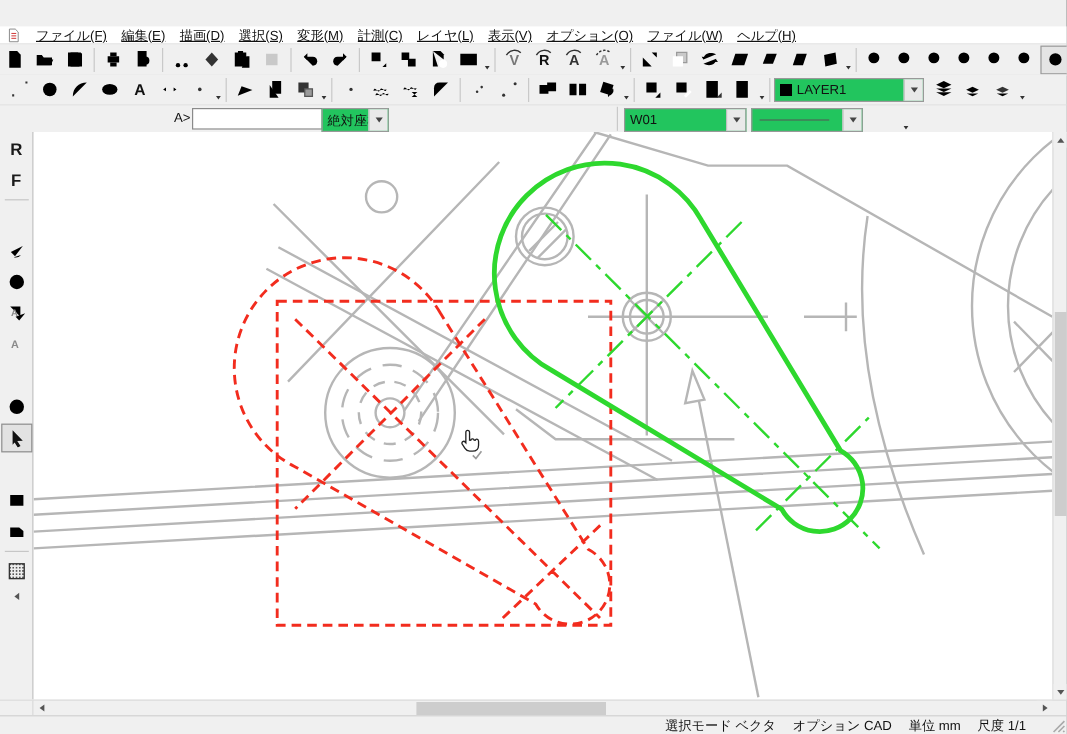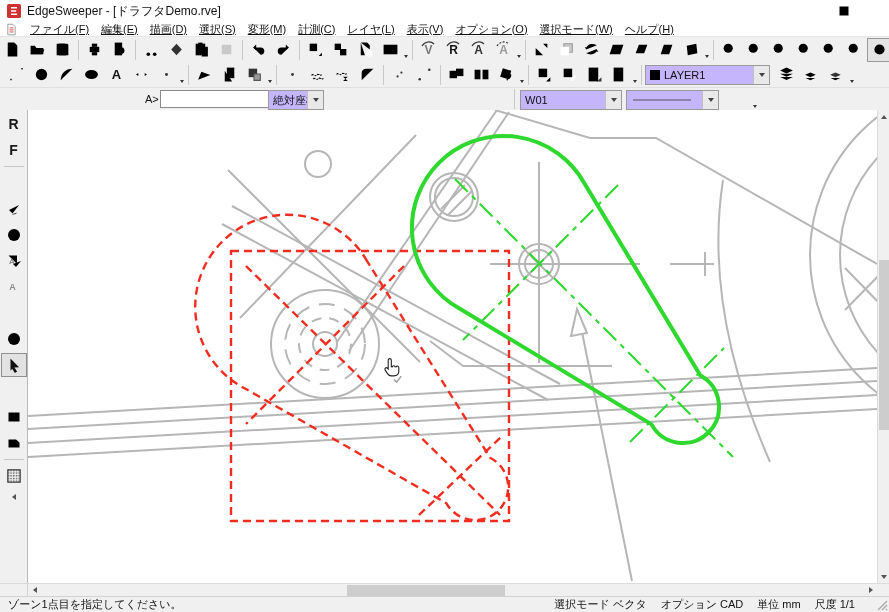--- a/index.html
+++ b/index.html
@@ -26,21 +26,21 @@
   .tb{width:23px;height:22px;display:flex;align-items:center;justify-content:center;flex:0 0 auto;border:1px solid transparent;}
   .tb.active{background:#e4e4e4;border:1px solid #9a9a9a;}
   .sep{width:1px;height:20px;background:#c9c9c9;margin:0 3px;flex:0 0 auto;}
   .dd{width:6px;height:22px;display:flex;align-items:flex-end;justify-content:center;padding-bottom:3px;box-sizing:border-box;flex:0 0 auto;}
   .dd i{width:0;height:0;border-left:2.5px solid transparent;border-right:2.5px solid transparent;border-top:3.5px solid #333;}
   .glyph{position:relative;font-weight:bold;font-size:12px;}
   .glyph .arc{position:absolute;top:1px;left:3px;}
   .gv{color:#777}.gr{color:#111}.ga1{color:#333}.ga2{color:#999}
   .atext{font-weight:bold;font-size:13px;color:#111;}
   
-  .combo{height:20px;background:#c4b5fd;border:1px solid #999;display:flex;align-items:center;font-size:11px;color:#111;box-sizing:border-box;flex:0 0 auto;}
+  .combo{height:20px;background:#22c55e;border:1px solid #999;display:flex;align-items:center;font-size:11px;color:#111;box-sizing:border-box;flex:0 0 auto;}
   .combo .val{padding:0 4px;flex:1;white-space:nowrap;overflow:hidden;}
   .combo .ca{width:15px;align-self:stretch;background:#e9e9e9;border-left:1px solid #c0c0c0;display:flex;align-items:center;justify-content:center;}
   .tri{width:0;height:0;border-left:3.5px solid transparent;border-right:3.5px solid transparent;border-top:4.5px solid #444;}
   .swatch{width:10px;height:10px;background:#000;margin-left:4px;flex:0 0 auto;}
   
   .cmdbar{position:absolute;left:0;top:88px;right:0;height:22px;background:#f0f0f0;display:flex;align-items:center;font-size:11px;color:#111;border-bottom:1px solid #cfcfcf;}
   .prompt{margin-left:8px;white-space:nowrap;}
   .coordlbl{position:absolute;left:145px;}
   .cmdinput{position:absolute;left:160px;top:2px;width:103px;height:16px;border:1px solid #8a8a8a;font-size:11px;padding:0 2px;font-family:"Liberation Sans",sans-serif;}
   .combo.cmode{position:absolute;left:268px;top:2px;width:56px;}
@@ -376,64 +376,38 @@
         <path d="M3.5 3.5h9v9h-9z"></path>
       </symbol>
 <symbol id="w-close" viewBox="0 0 16 16">
         <path d="M4 4l8 8M12 4l-8 8"></path>
       </symbol>
 </defs>
 </svg>
 
 <div class="win">
 
-  <div class="titlebar">
-    <span class="appicon">
-      <svg viewBox="0 0 16 16" width="14" height="14">
-          <rect width="16" height="16" rx="2" fill="#cf3030"></rect>
-          <path d="M4.5 4.2h7M4.5 8h6M4.5 11.8h7" stroke="#fff" stroke-width="1.8" fill="none"></path>
-        </svg>
-    </span>
-    <span class="title">EdgeSweeper - [ドラフタDemo.rve]</span>
-    <span class="winbtns">
-      <span class="wbtn">
-          <svg class="ic" width="16" height="16">
-            <use href="#w-min"></use>
-          </svg>
-        </span>
-      <span class="wbtn">
-          <svg class="ic" width="16" height="16">
-            <use href="#w-max"></use>
-          </svg>
-        </span>
-      <span class="wbtn">
-          <svg class="ic" width="16" height="16">
-            <use href="#w-close"></use>
-          </svg>
-        </span>
-    </span>
-  </div>
 
   <div class="menubar">
     <span class="mdiicon">
       <svg viewBox="0 0 16 16" width="13" height="13">
           <path d="M3.5 1.5h6l3 3v10h-9z" fill="#fff" stroke="#888"></path>
           <path d="M5.5 6h5M5.5 8.5h5M5.5 11h5" stroke="#cf3030" stroke-width="1"></path>
         </svg>
     </span>
     <span class="mitem">ファイル(F)</span>
     <span class="mitem">編集(E)</span>
     <span class="mitem">描画(D)</span>
     <span class="mitem">選択(S)</span>
     <span class="mitem">変形(M)</span>
     <span class="mitem">計測(C)</span>
     <span class="mitem">レイヤ(L)</span>
     <span class="mitem">表示(V)</span>
     <span class="mitem">オプション(O)</span>
-    <span class="mitem">選択モード(W)</span>
+    <span class="mitem">ファイル(W)</span>
     <span class="mitem">ヘルプ(H)</span>
   </div>
 
   <div class="tbrow tb1">
     <div style="width:4px"></div>
     <div class="tb">
         <svg class="ic" width="17" height="17" viewBox="0 0 16 16">
           <use href="#i-new"></use>
         </svg>
       </div>
@@ -953,21 +927,20 @@
     <div class="sbtn" style="left:28px;top:0;width:13px;height:12px">
         <span class="tri-l"></span>
       </div>
     <div class="hthumb"></div>
     <div class="sbtn" style="right:12px;top:0;width:13px;height:12px">
         <span class="tri-r"></span>
       </div>
   </div>
 
   <div class="statusbar">
-    <span class="smsg">ゾーン1点目を指定してください。</span>
     <span class="smodes">
       <span>選択モード ベクタ</span>
       <span>オプション CAD</span>
       <span>単位 mm</span>
       <span>尺度 1/1</span>
     </span>
     <svg class="grip" width="12" height="12">
         <path d="M11 2L2 11M11 6L6 11M11 10l-1 1" stroke="#aaa" fill="none" stroke-width="1.4"></path>
       </svg>
   </div>

